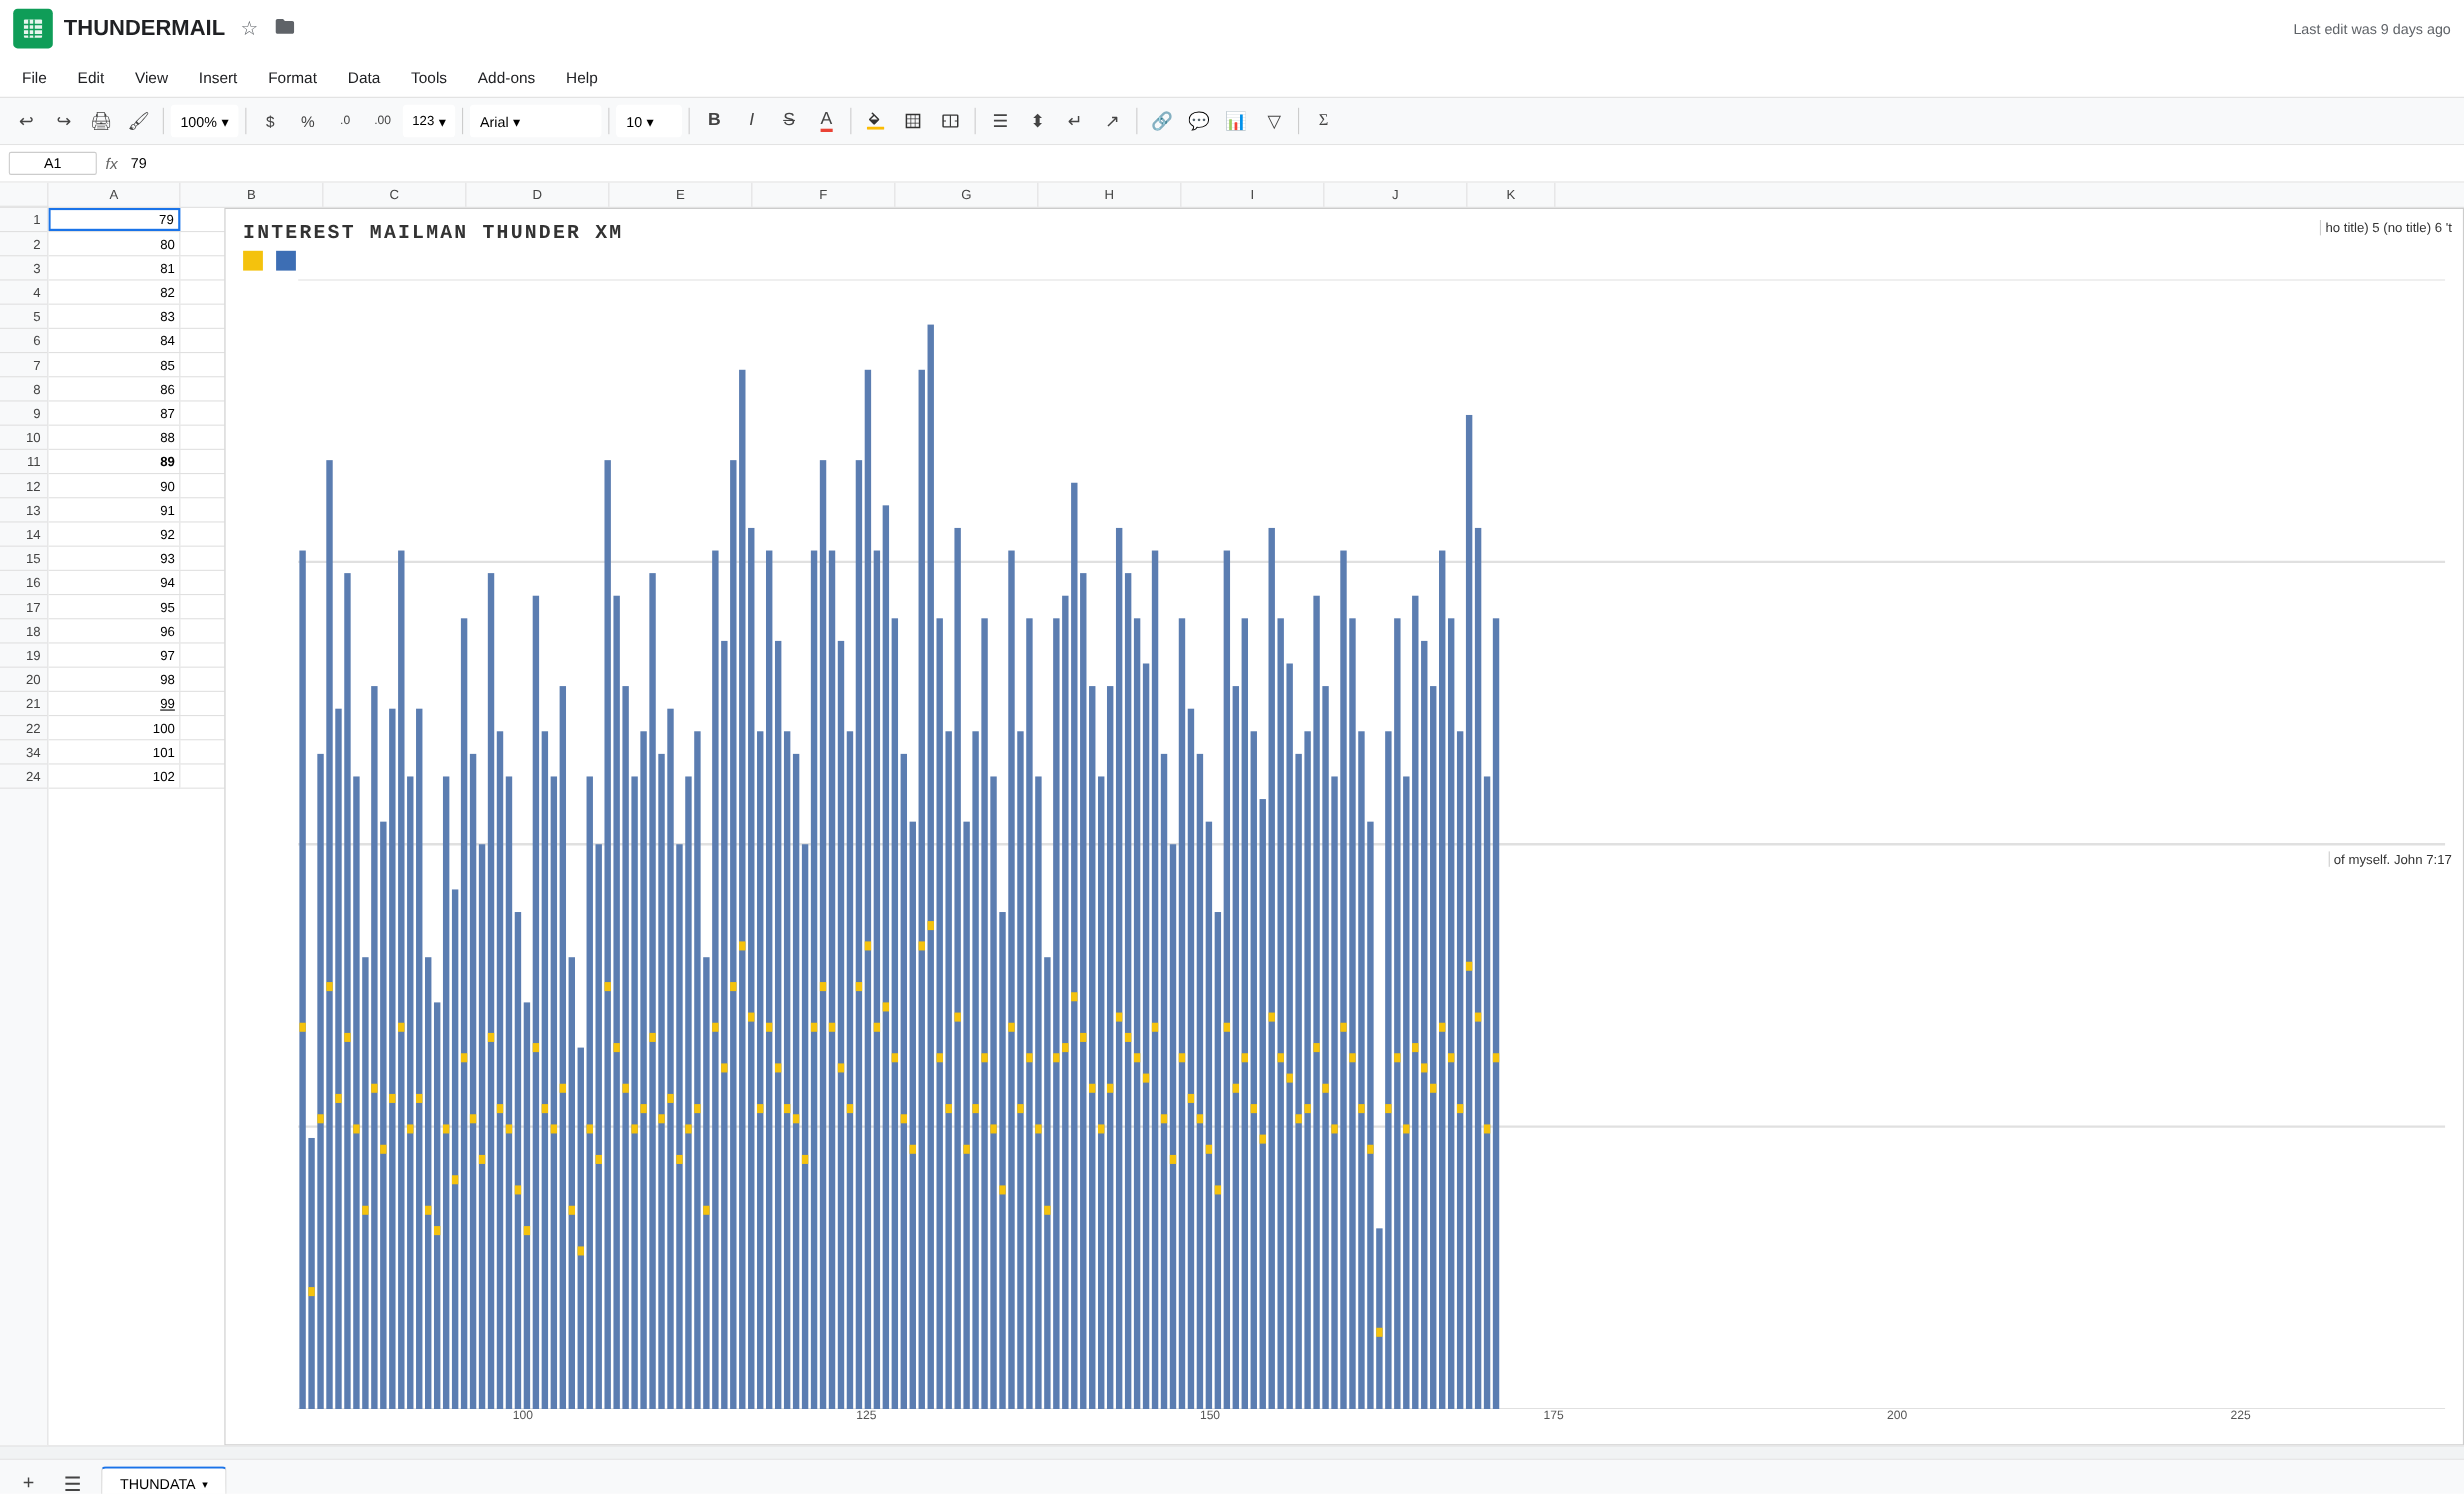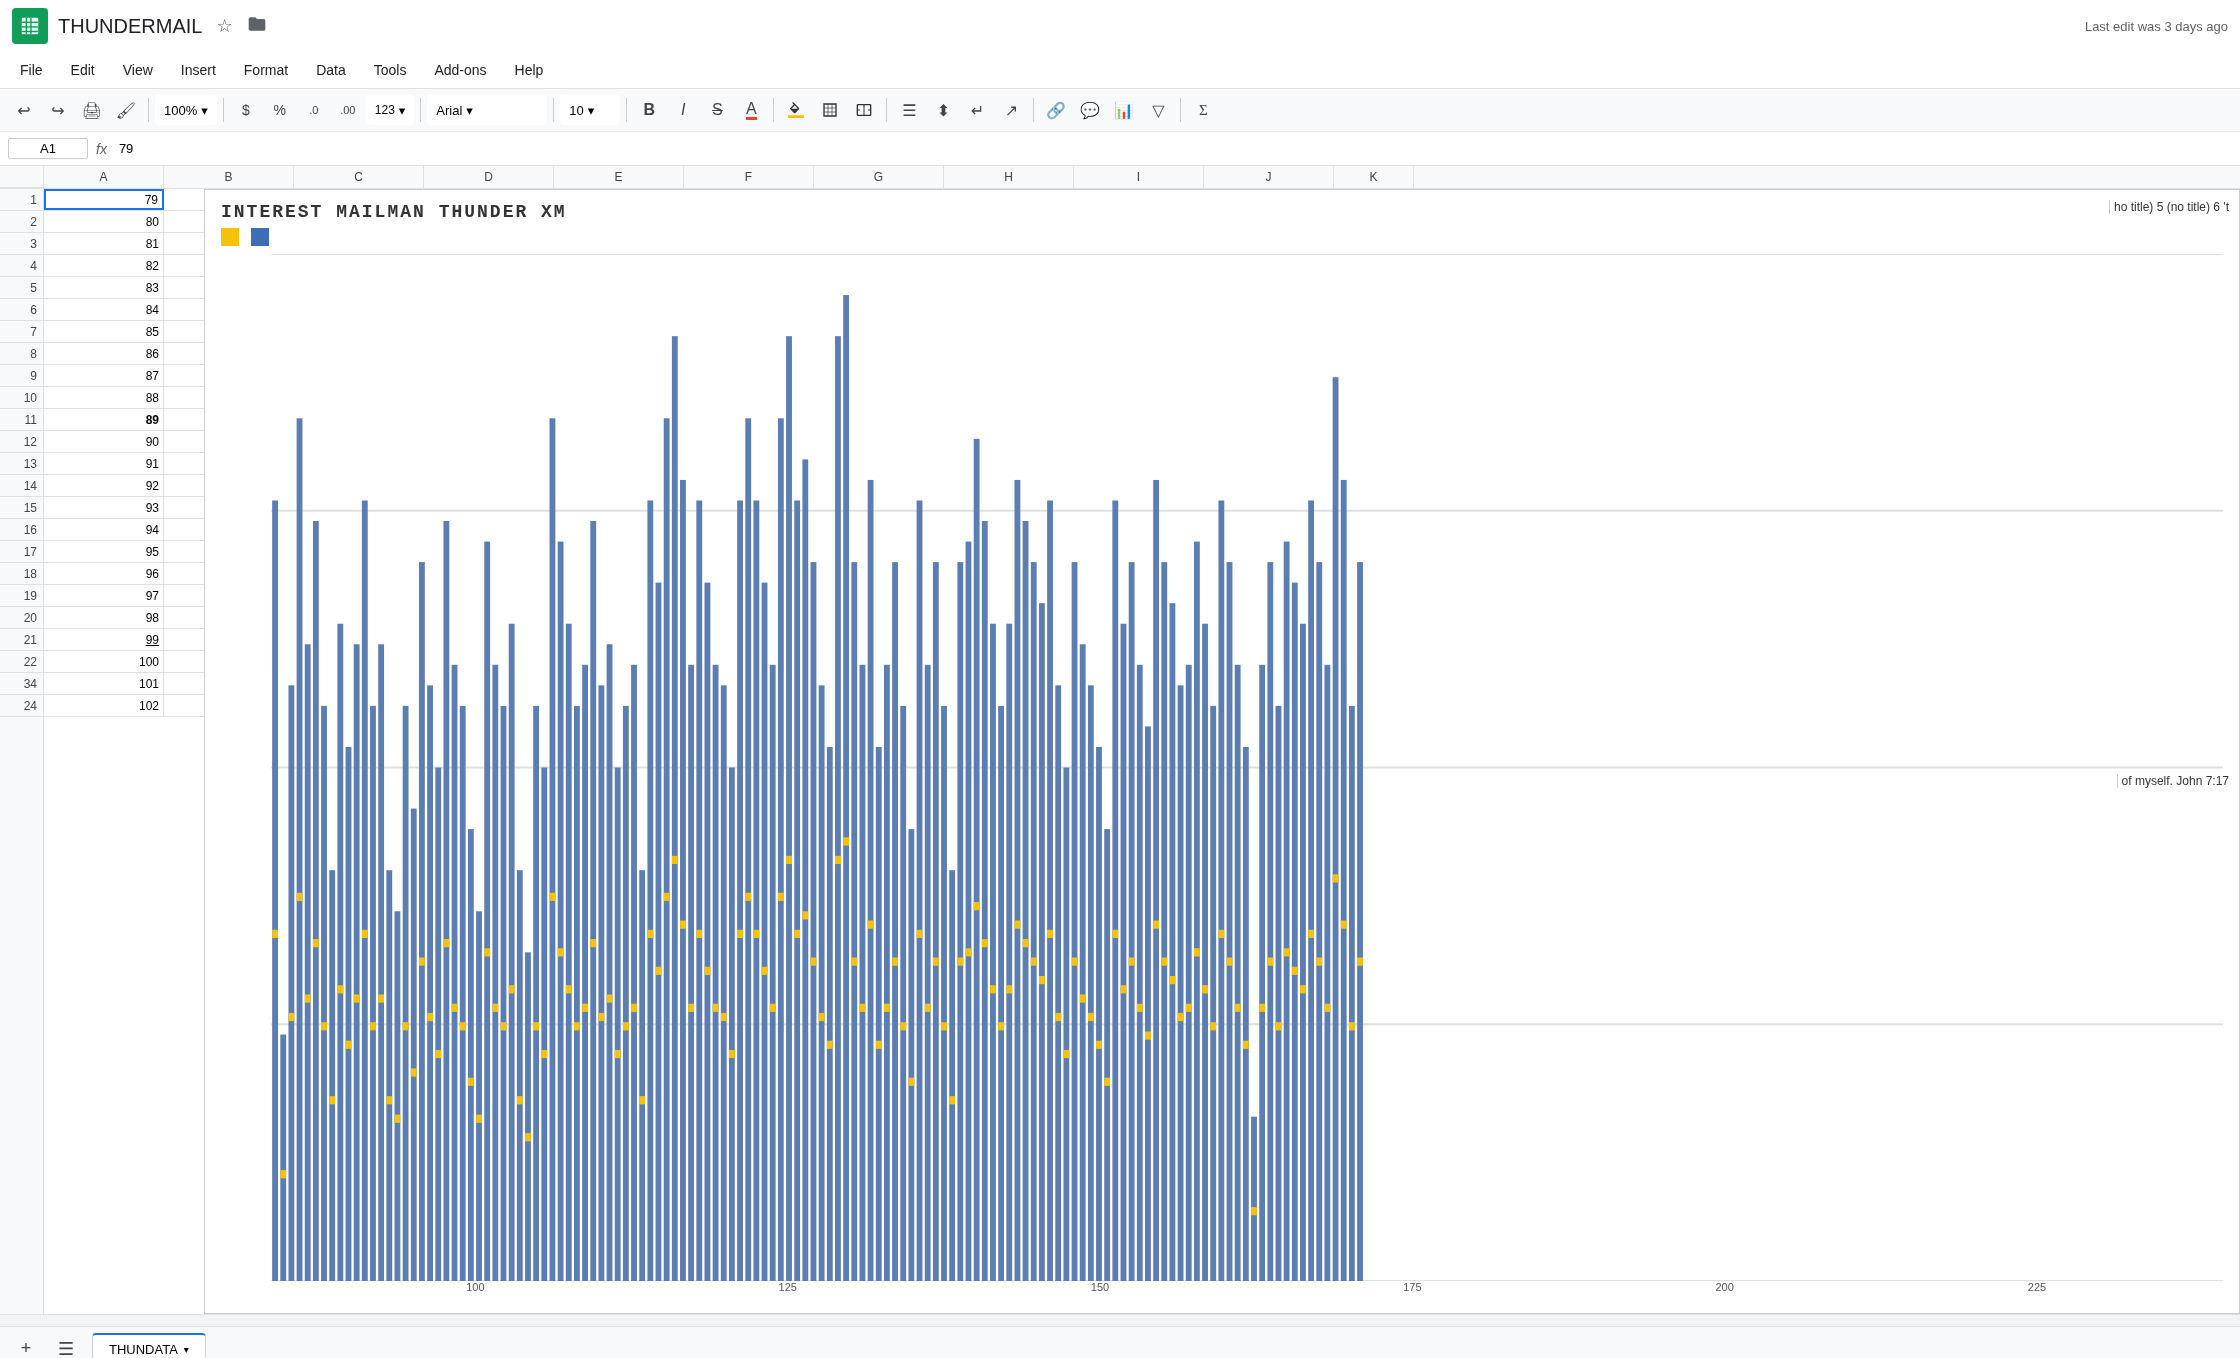--- a/index.html
+++ b/index.html
@@ -8,21 +8,21 @@
     
     #title-bar {
       display: flex; align-items: center; height: 52px; padding: 0 12px; gap: 10px;
       background: #fff;
     }
     #app-icon {
       width: 36px; height: 36px; background: #0f9d58; border-radius: 4px;
       display: flex; align-items: center; justify-content: center;
     }
     #app-icon svg { width: 22px; height: 22px; }
-    #doc-title { font-size: 20px; font-weight: 400; color: #202124; }
+    #doc-title { font-size: 20px; font-weight: 700; color: #202124; }
     #star-icon, #folder-icon { color: #5f6368; font-size: 18px; cursor: pointer; margin-left: 4px; }
     #last-edit { color: #5f6368; font-size: 13px; margin-left: auto; }
 
     
     #menu-bar {
       display: flex; align-items: center; height: 36px; padding: 0 8px; gap: 4px;
       background: #fff;
     }
     .menu-item {
       padding: 4px 12px; border-radius: 4px; cursor: pointer; font-size: 14px; color: #202124;
@@ -136,21 +136,21 @@
       <line x1="13" y1="3" x2="13" y2="21" stroke="#0f9d58" stroke-width="1.5"></line>
     </svg>
   </div>
   <span id="doc-title">THUNDERMAIL</span>
   <span id="star-icon">☆</span>
   <span id="folder-icon">
     <svg width="20" height="20" viewBox="0 0 24 24" fill="#5f6368">
         <path d="M20 6h-8l-2-2H4c-1.1 0-2 .9-2 2v12c0 1.1.9 2 2 2h16c1.1 0 2-.9 2-2V8c0-1.1-.9-2-2-2z"></path>
       </svg>
   </span>
-  <span id="last-edit">Last edit was 3 days ago</span>
+  <span id="last-edit">Last edit was 9 days ago</span>
 </div>
 
 <div id="menu-bar">
   <div class="menu-item">File</div>
   <div class="menu-item">Edit</div>
   <div class="menu-item">View</div>
   <div class="menu-item">Insert</div>
   <div class="menu-item">Format</div>
   <div class="menu-item">Data</div>
   <div class="menu-item">Tools</div>

